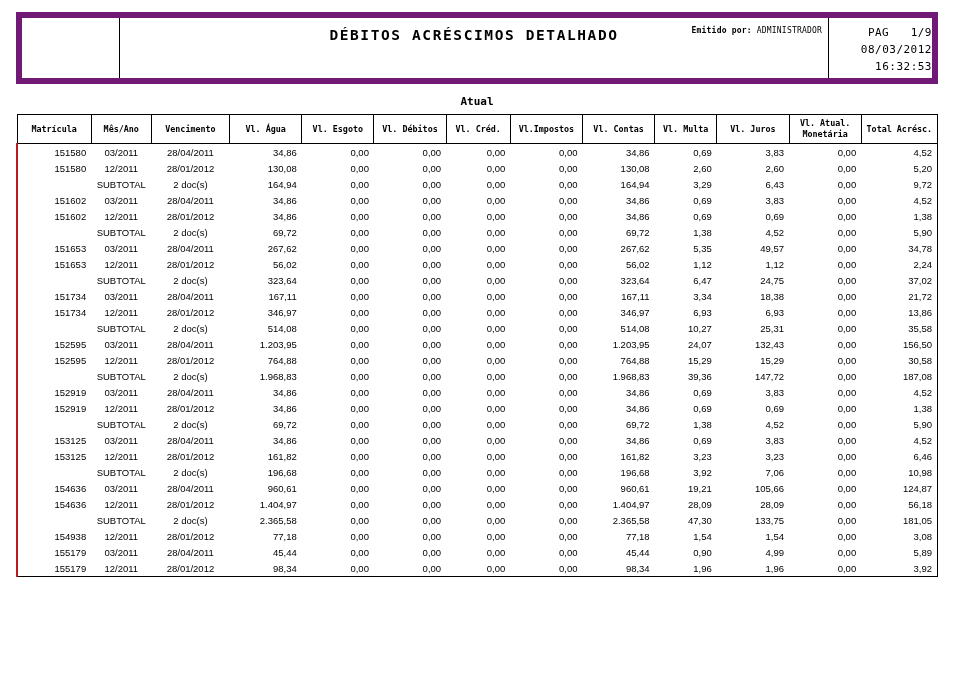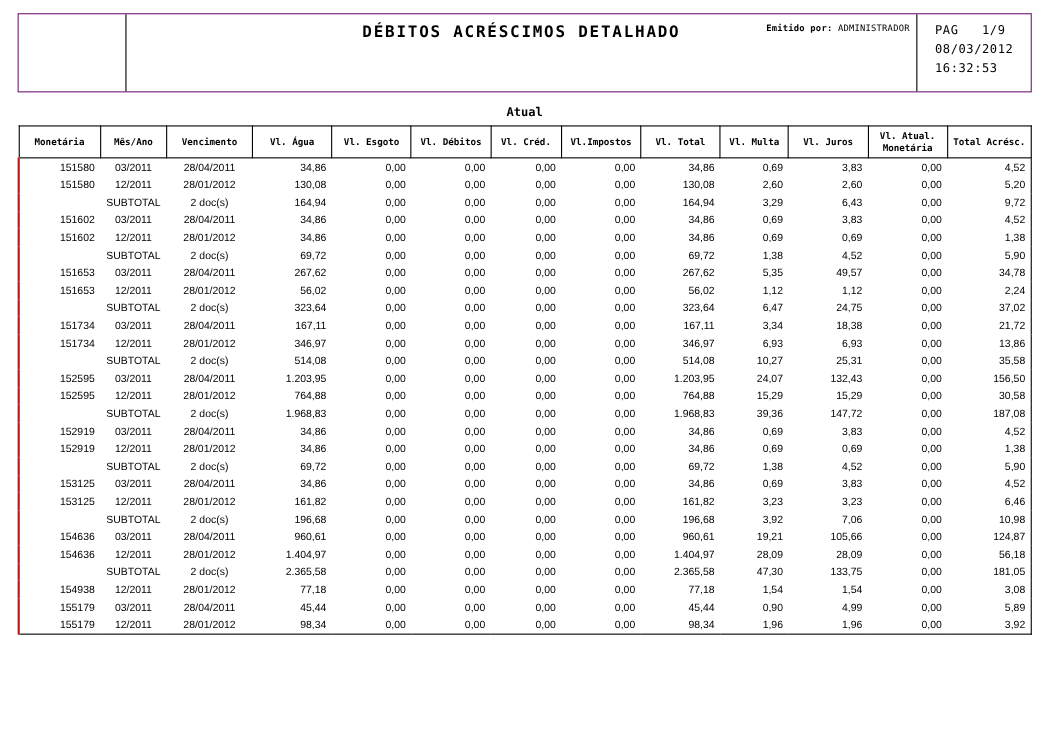--- a/index.html
+++ b/index.html
@@ -18,21 +18,21 @@
     position: relative;
     width: 954px;
     height: 675px;
     box-sizing: border-box;
     padding: 8px 16px 0 16px;
   }
 
   
   .header-band {
     display: flex;
-    border: 1px solid #701a75;
+    border: 6px solid #701a75;
     height: 72px;
     box-sizing: border-box;
     margin-top: 4px;
   }
   .hb-logo {
     width: 98px;
     border-right: 1px solid #000;
     box-sizing: border-box;
   }
   .hb-mid {
@@ -42,20 +42,21 @@
   }
   .hb-right {
     width: 104px;
     border-left: 1px solid #000;
     box-sizing: border-box;
     padding: 6px 0 0 16px;
     font-family: "DejaVu Sans Mono", monospace;
     font-size: 11px;
     line-height: 17px;
     letter-spacing: 0.5px;
+    text-align: right;
   }
   .doc-title {
     text-align: center;
     font-family: "DejaVu Sans Mono", monospace;
     font-size: 14.5px;
     font-weight: bold;
     letter-spacing: 1.6px;
     margin-top: 9px;
   }
   .emitido {
@@ -167,29 +168,29 @@
       <col style="width:64px">
       <col style="width:72px">
       <col style="width:72px">
       <col style="width:62px">
       <col style="width:72px">
       <col style="width:72px">
       <col style="width:76px">
     </colgroup>
     <thead>
       <tr>
-        <th class="c">Monetária</th>
+        <th class="c">Matrícula</th>
         <th class="c">Mês/Ano</th>
         <th class="c">Vencimento</th>
         <th class="r">Vl. Água</th>
         <th class="r">Vl. Esgoto</th>
         <th class="r">Vl. Débitos</th>
         <th class="r">Vl. Créd.</th>
         <th class="r">Vl.Impostos</th>
-        <th class="r">Vl. Total</th>
+        <th class="r">Vl. Contas</th>
         <th class="r">Vl. Multa</th>
         <th class="r">Vl. Juros</th>
         <th class="c">Vl. Atual. Monetária</th>
         <th class="r">Total Acrésc.</th>
       </tr>
     </thead>
     <tbody id="tbody">
         <tr>
           <td class="r side-border-left">151580</td>
           <td class="c">03/2011</td>

